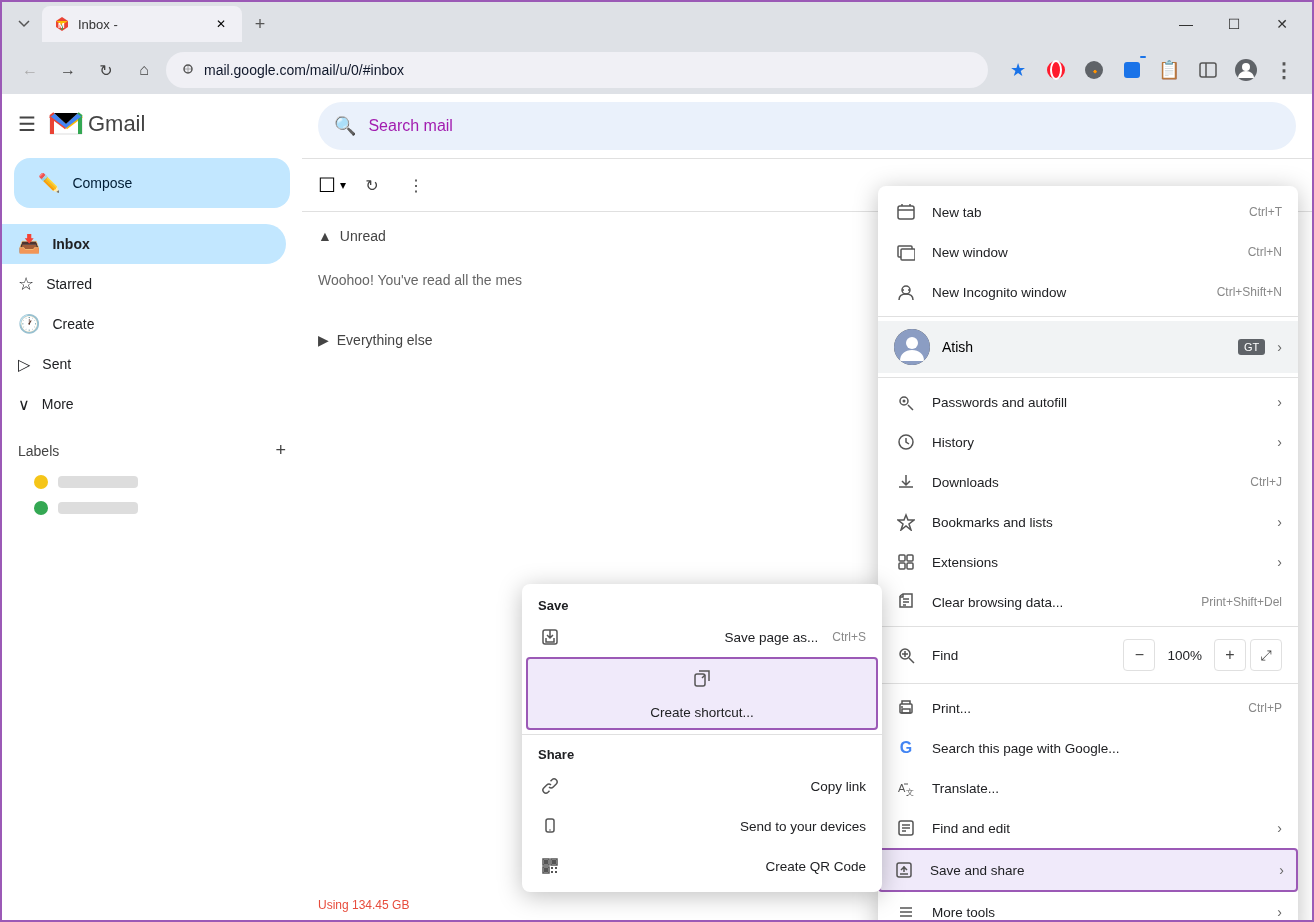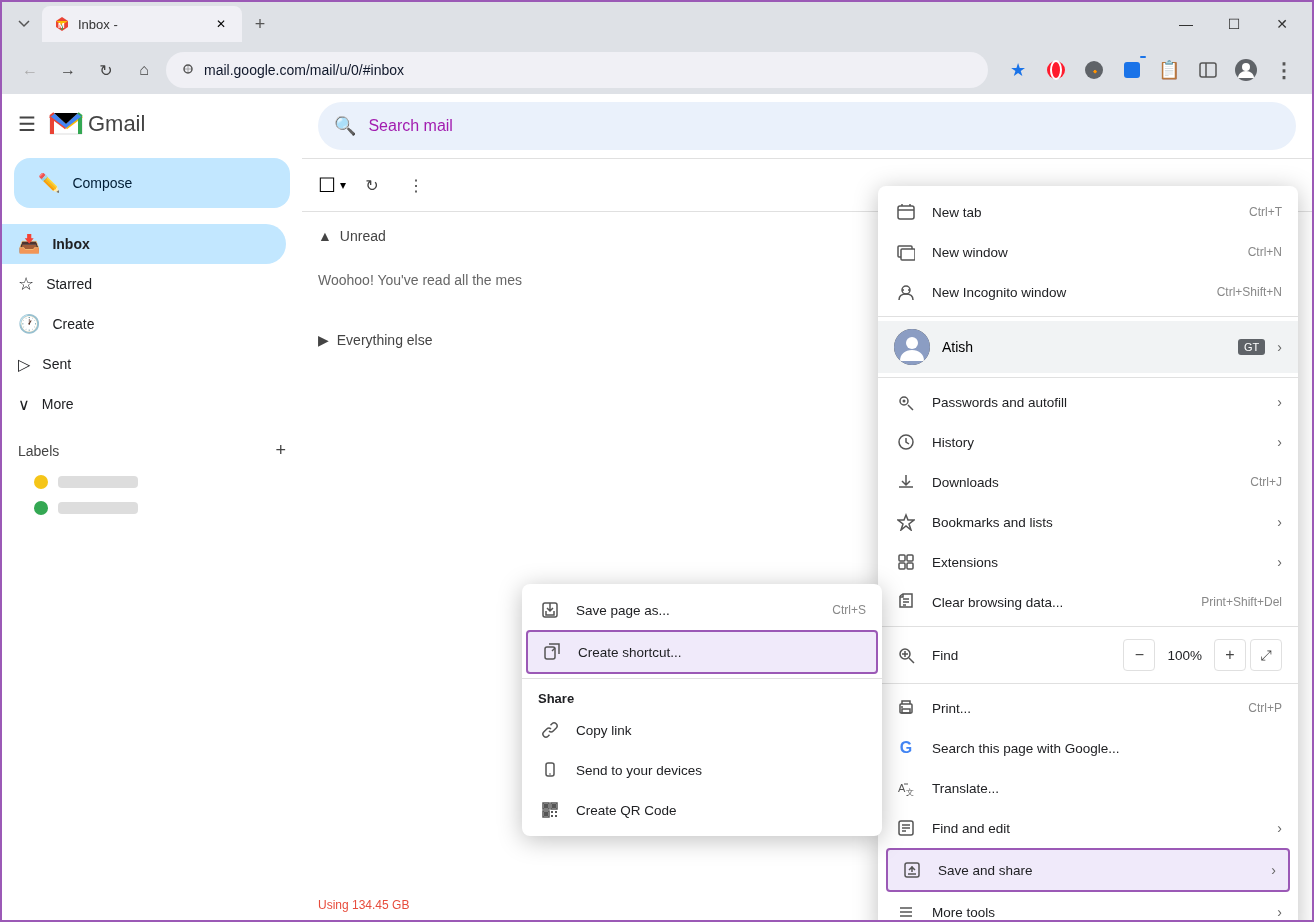--- a/index.html
+++ b/index.html
@@ -72,22 +72,22 @@
     .user-name { flex: 1; font-size: 14px; font-weight: 500; }
     .gt-badge { background: #5f6368; color: white; font-size: 11px; padding: 2px 6px; border-radius: 3px; font-weight: 500; }
     .zoom-controls { display: flex; align-items: center; gap: 4px; }
     .zoom-btn { width: 32px; height: 32px; border: 1px solid #e0e0e0; border-radius: 4px; display: flex; align-items: center; justify-content: center; cursor: pointer; font-size: 16px; color: #444; }
     .zoom-value { font-size: 13.5px; color: #202124; padding: 0 8px; }
     .zoom-expand { width: 32px; height: 32px; border: 1px solid #e0e0e0; border-radius: 4px; display: flex; align-items: center; justify-content: center; cursor: pointer; font-size: 14px; color: #444; }
 
     
     .sub-menu { position: absolute; bottom: 0; right: 430px; width: 360px; background: white; border-radius: 8px; box-shadow: 0 4px 24px rgba(0,0,0,0.25); z-index: 1001; padding: 6px 0; bottom: auto; top: 490px; }
     .sub-menu-section-title { font-size: 13px; font-weight: 600; color: #202124; padding: 8px 16px 4px; }
-    .sub-menu-item { display: flex; align-items: center; padding: 8px 16px; cursor: pointer; font-size: 13.5px; color: #202124; gap: 14px; min-height: 40px; }
-    .sub-menu-item.active-highlight { background: #f0eafa; border: 2px solid #9b59b6; border-radius: 4px; margin: 0 4px; padding: 8px 12px; }
+    .sub-menu-item { display: flex; align-items: center; padding: 8px 16px; cursor: pointer; font-size: 13.5px; color: #202124; gap: 14px; min-height: 40px; text-align: right; }
+    .sub-menu-item.active-highlight { background: #f0eafa; border: 2px solid #9b59b6; border-radius: 4px; margin: 0 4px; padding: 8px 12px; flex-direction: column; }
   </style>
 </head>
 <body>
 
 <div class="browser-frame">
 
   <div class="title-bar">
     <div class="tab-dropdown">
       <svg width="14" height="14" viewBox="0 0 14 14">
           <path d="M2 4l5 5 5-5" stroke="#555" stroke-width="1.5" fill="none"></path>
@@ -430,21 +430,21 @@
           <svg width="18" height="18" viewBox="0 0 18 18">
               <rect x="2" y="2" width="14" height="14" rx="2" fill="none" stroke="#555" stroke-width="1.5"></rect>
               <line x1="5" y1="6" x2="13" y2="6" stroke="#555" stroke-width="1.5"></line>
               <line x1="5" y1="9" x2="13" y2="9" stroke="#555" stroke-width="1.5"></line>
               <line x1="5" y1="12" x2="9" y2="12" stroke="#555" stroke-width="1.5"></line>
             </svg>
         </div>
         <span class="menu-label">Find and edit</span>
         <span class="menu-arrow">›</span>
       </div>
-      <div class="menu-item highlighted" style="background:#f0eafa;border:2px solid #9b59b6;border-radius:4px;margin:0 8px;padding:8px 12px;">
+      <div class="menu-item highlighted" style="background:#f0eafa;border:2px solid #9b59b6;border-radius:4px;margin:0 0;padding:8px 12px;">
         <div class="menu-icon-wrap">
           <svg width="18" height="18" viewBox="0 0 18 18">
               <rect x="2" y="2" width="14" height="14" rx="2" fill="none" stroke="#555" stroke-width="1.5"></rect>
               <path d="M9 5v6M6 9l3-3 3 3" stroke="#555" stroke-width="1.5" fill="none"></path>
               <line x1="5" y1="13" x2="13" y2="13" stroke="#555" stroke-width="1.5"></line>
             </svg>
         </div>
         <span class="menu-label">Save and share</span>
         <span class="menu-arrow">›</span>
       </div>
@@ -454,20 +454,21 @@
               <path d="M3 9h12M3 5h12M3 13h12" stroke="#555" stroke-width="1.5"></path>
             </svg>
         </div>
         <span class="menu-label">More tools</span>
         <span class="menu-arrow">›</span>
       </div>
 
     </div>
 
     <div class="sub-menu">
+      <div class="sub-menu-section-title">Save</div>
       <div class="sub-menu-item">
         <div class="menu-icon-wrap">
           <svg width="18" height="18" viewBox="0 0 18 18">
               <rect x="2" y="2" width="14" height="14" rx="2" fill="none" stroke="#555" stroke-width="1.5"></rect>
               <path d="M5 10v4h8v-4M9 2v8M6 7l3 3 3-3" stroke="#555" stroke-width="1.5" fill="none"></path>
             </svg>
         </div>
         <span class="menu-label">Save page as...</span>
         <span class="menu-shortcut">Ctrl+S</span>
       </div>

